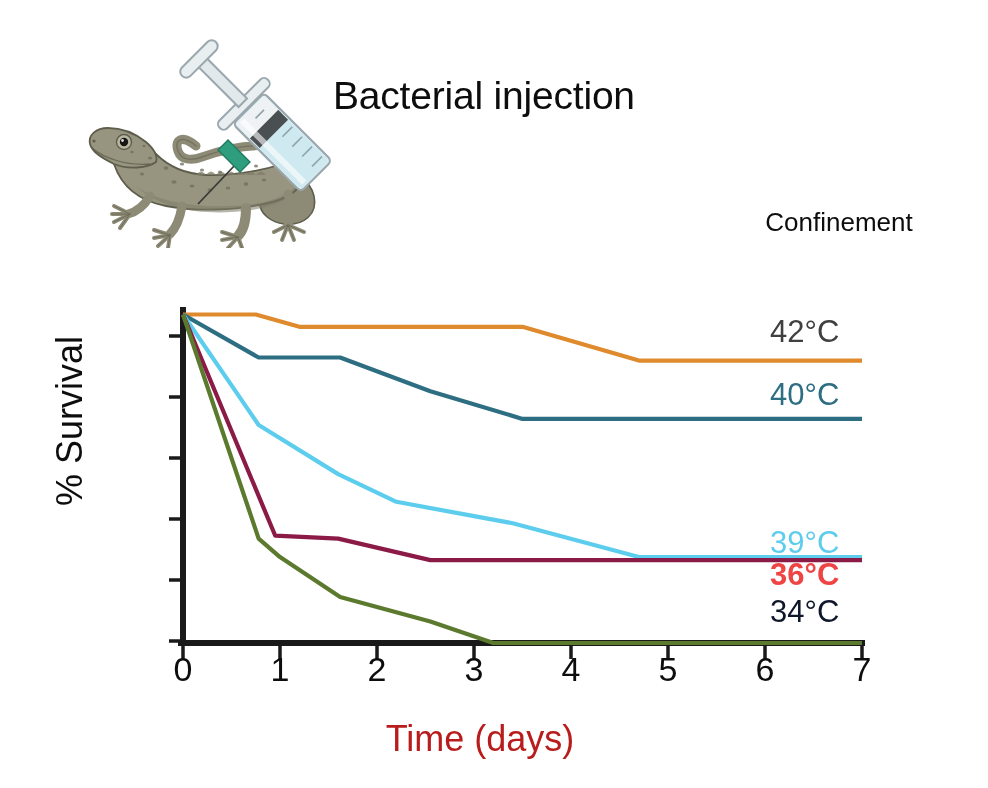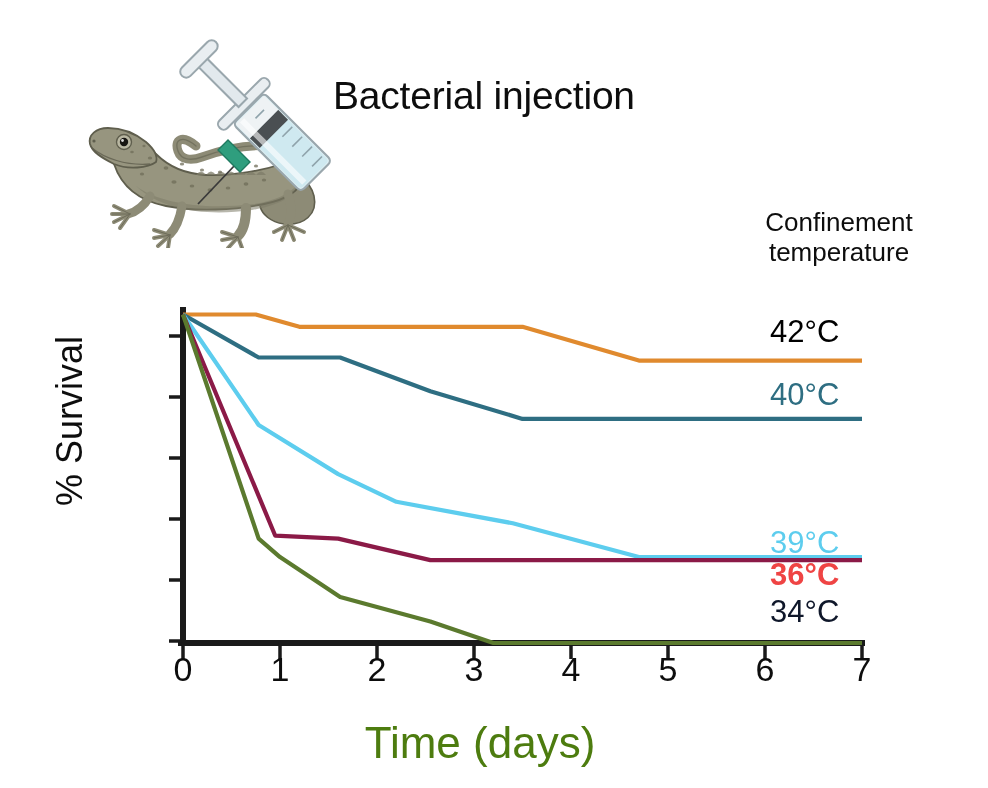--- a/index.html
+++ b/index.html
@@ -32,21 +32,21 @@
     position:absolute;font-size:34px;line-height:1;color:#0d0d0d;
     transform:translateX(-50%);top:652px;
   }
   #ylabel{
     left:-60px;top:400px;width:260px;text-align:center;
     font-size:36px;color:#0d0d0d;
     transform:rotate(-90deg);transform-origin:center center;
   }
   #xlabel{
     left:240px;top:718px;width:480px;text-align:center;
-    font-size:44px;color:#4d7c0f;
+    font-size:36px;color:#b91c1c;
   }
 
   svg{display:block;}
 </style>
 </head>
 <body>
 
 <div id="root">
 
   <div class="abs" id="illustration">
@@ -190,21 +190,20 @@
           <rect x="170" y="88" width="6" height="88" fill="#ffffff" opacity=".6"></rect>
         </g>
       </g>
     </svg>
   </div>
 
   <div class="abs" id="caption-bacterial">Bacterial injection</div>
 
   <div class="abs" id="legend-title">
     <span>Confinement</span>
-    <span>temperature</span>
   </div>
 
   <svg class="abs" id="plot" style="left:0;top:0;" width="988" height="788" viewBox="0 0 988 788">
 
     <line x1="183" y1="310" x2="183" y2="643" stroke="#1a1a1a" stroke-width="6" stroke-linecap="square"></line>
 
     <line x1="181" y1="643" x2="862" y2="643" stroke="#1a1a1a" stroke-width="6" stroke-linecap="square"></line>
 
     <g stroke="#1a1a1a" stroke-width="3.5">
       <line x1="169" y1="336" x2="183" y2="336"></line>
@@ -251,19 +250,19 @@
     <div class="xtick" style="left:474px;">3</div>
     <div class="xtick" style="left:571px;">4</div>
     <div class="xtick" style="left:668px;">5</div>
     <div class="xtick" style="left:765px;">6</div>
     <div class="xtick" style="left:862px;">7</div>
   </div>
 
   <div class="abs" id="ylabel">% Survival</div>
   <div class="abs" id="xlabel">Time (days)</div>
 
-  <div class="abs series-label" style="left:770px;top:316px;color:#000000;">42°C</div>
+  <div class="abs series-label" style="left:770px;top:316px;color:#404040;">42°C</div>
   <div class="abs series-label" style="left:770px;top:379px;color:#2E6E82;text-align:right;">40°C</div>
   <div class="abs series-label" style="left:770px;top:527px;color:#5DCDEE;">39°C</div>
   <div class="abs series-label" style="left:770px;top:559px;color:#ef4444;font-weight:bold;">36°C</div>
   <div class="abs series-label" style="left:770px;top:596px;color:#0f172a;">34°C</div>
 
 </div>
 
 </body></html>

